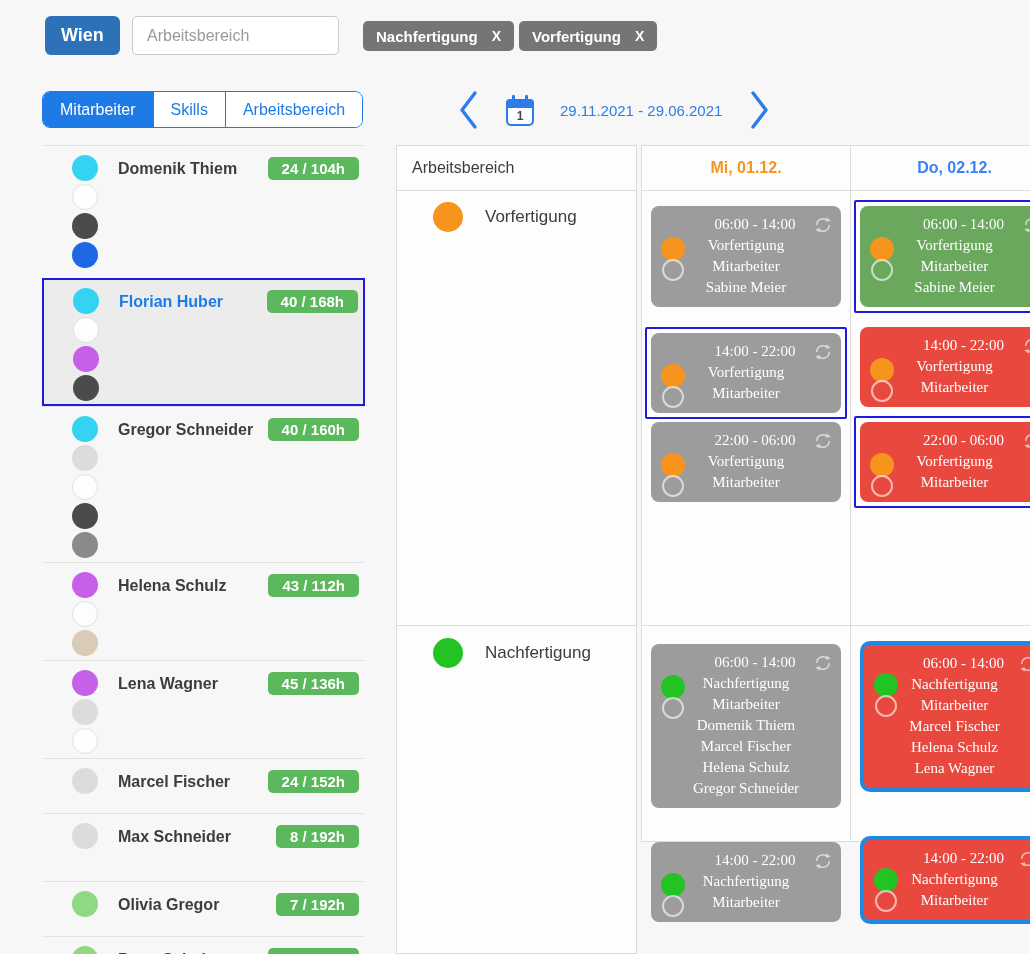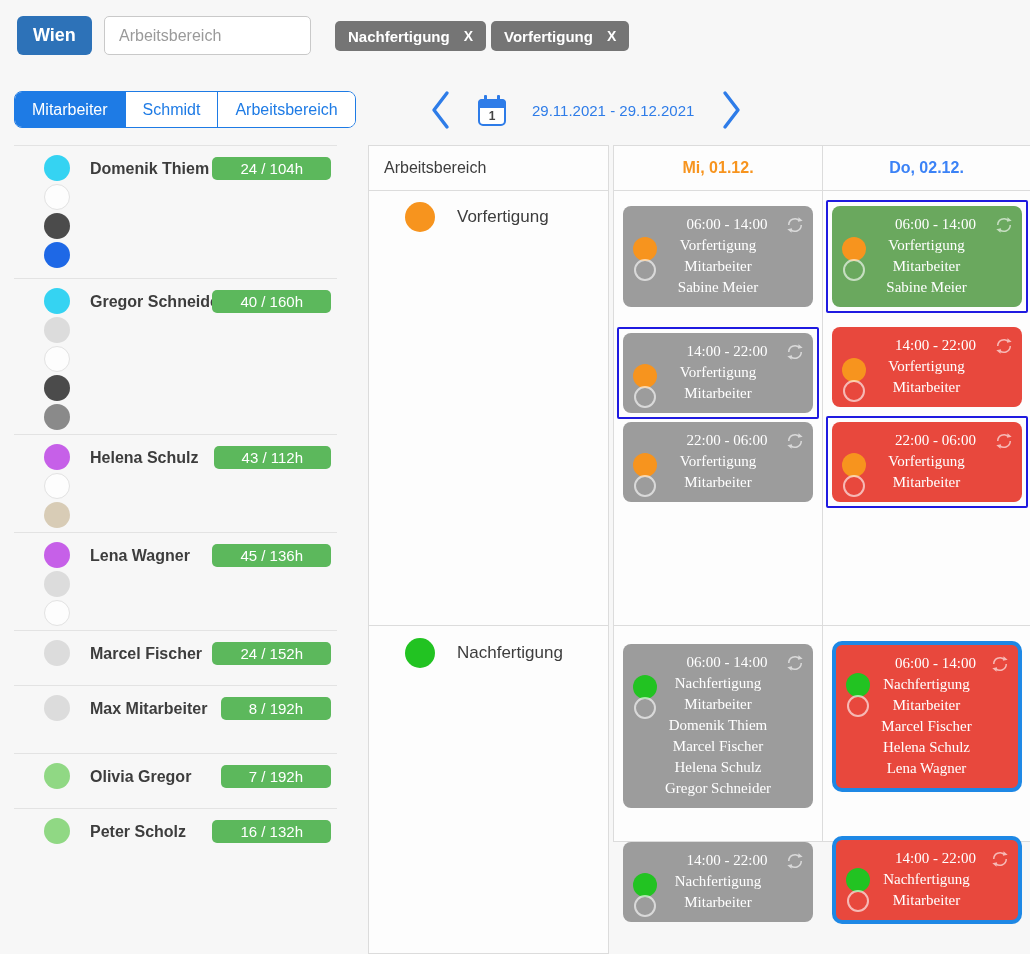--- a/index.html
+++ b/index.html
@@ -4,21 +4,21 @@
 <style>
   * { margin:0; padding:0; box-sizing:border-box; }
   html,body { width:1030px; height:954px; }
   body {
     font-family:"Liberation Sans", sans-serif;
     background:#f7f7f7;
     position:relative;
     overflow:hidden;
     color:#3d3d3d;
   }
-  .app { position:absolute; inset:0; }
+  .app { position:absolute; inset:0;margin-left:28px; }
 
   
   .btn-wien {
     position:absolute; left:17px; top:16px; height:39px; padding:0 16px;
     background:#2d72b8; color:#fff; font-weight:bold; font-size:18px;
     border:none; border-radius:6px; cursor:pointer;
     font-family:"Liberation Sans", sans-serif;
   }
   .search-input {
     position:absolute; left:104px; top:16px; width:207px; height:39px;
@@ -88,21 +88,21 @@
   .dot-lightgray { background:#dcdcdc; }
   .dot-gray { background:#8a8a8a; }
   .dot-tan { background:#d8ccb6; }
   .dot-lightgreen { background:#90d884; }
   .emp-name {
     margin-left:20px; padding-top:3px; max-width:140px;
     font-size:16px; font-weight:600; color:#3d3d3d; line-height:1.32;
   }
   .hours-badge {
     position:absolute; right:6px; top:11px; background:#5cb85c; color:#fff;
-    font-size:15px; font-weight:normal; padding:3px 28px; border-radius:5px;
+    font-size:15px; font-weight:bold; padding:3px 14px; border-radius:5px;
   }
   .emp-row.selected .hours-badge { right:5px; top:10px; }
 
   
   .area-col {
     position:absolute; left:368px; top:145px; width:241px; height:809px;
     background:#fdfdfd; border:1px solid #dcdcdc;
   }
   .area-head {
     height:45px; border-bottom:1px solid #dcdcdc; display:flex;
@@ -180,58 +180,68 @@
     <span>Nachfertigung</span>
     <span class="chip-x">X</span>
   </div>
   <div class="chip chip2">
     <span>Vorfertigung</span>
     <span class="chip-x">X</span>
   </div>
 
   <div class="tabs">
     <button class="tab active">Mitarbeiter</button>
-    <button class="tab">Schmidt</button>
+    <button class="tab">Skills</button>
     <button class="tab">Arbeitsbereich</button>
   </div>
 
   <div class="date-nav">
     <button class="chev" aria-label="previous">
       <svg width="24" height="42" viewBox="0 0 24 42">
         <polyline points="19,4 6,21 19,38" fill="none" stroke="#2e7ce8" stroke-width="3.4" stroke-linecap="round" stroke-linejoin="round"></polyline>
       </svg>
     </button>
     <div class="cal">
       <span class="cal-tab l"></span>
       <span class="cal-tab r"></span>
       <span class="cal-body"></span>
       <span class="cal-top"></span>
       <span class="cal-num">1</span>
     </div>
-    <span class="date-range">29.11.2021 - 29.12.2021</span>
+    <span class="date-range">29.11.2021 - 29.06.2021</span>
     <button class="chev" aria-label="next">
       <svg width="24" height="42" viewBox="0 0 24 42">
         <polyline points="5,4 18,21 5,38" fill="none" stroke="#2e7ce8" stroke-width="3.4" stroke-linecap="round" stroke-linejoin="round"></polyline>
       </svg>
     </button>
   </div>
 
   <div class="emp-panel">
 
     <div class="emp-row" style="min-height:133px">
       <div class="dots">
           <span class="dot dot-cyan"></span>
           <span class="dot dot-white"></span>
           <span class="dot dot-dark"></span>
           <span class="dot dot-blue"></span>
         </div>
       <div class="emp-name">Domenik Thiem</div>
       <span class="hours-badge">24 / 104h</span>
     </div>
 
+    <div class="emp-row selected" style="min-height:105px">
+      <div class="dots">
+          <span class="dot dot-cyan"></span>
+          <span class="dot dot-white"></span>
+          <span class="dot dot-violet"></span>
+          <span class="dot dot-dark"></span>
+        </div>
+      <div class="emp-name">Florian Huber</div>
+      <span class="hours-badge">40 / 168h</span>
+    </div>
 
     <div class="emp-row" style="min-height:134px">
       <div class="dots">
           <span class="dot dot-cyan"></span>
           <span class="dot dot-lightgray"></span>
           <span class="dot dot-white"></span>
           <span class="dot dot-dark"></span>
           <span class="dot dot-gray"></span>
         </div>
       <div class="emp-name">Gregor Schneider</div>
@@ -263,21 +273,21 @@
           <span class="dot dot-lightgray"></span>
         </div>
       <div class="emp-name">Marcel Fischer</div>
       <span class="hours-badge">24 / 152h</span>
     </div>
 
     <div class="emp-row" style="min-height:68px">
       <div class="dots">
           <span class="dot dot-lightgray"></span>
         </div>
-      <div class="emp-name">Max Mitarbeiter</div>
+      <div class="emp-name">Max Schneider</div>
       <span class="hours-badge">8 / 192h</span>
     </div>
 
     <div class="emp-row" style="min-height:55px">
       <div class="dots">
           <span class="dot dot-lightgreen"></span>
         </div>
       <div class="emp-name">Olivia Gregor</div>
       <span class="hours-badge">7 / 192h</span>
     </div>

